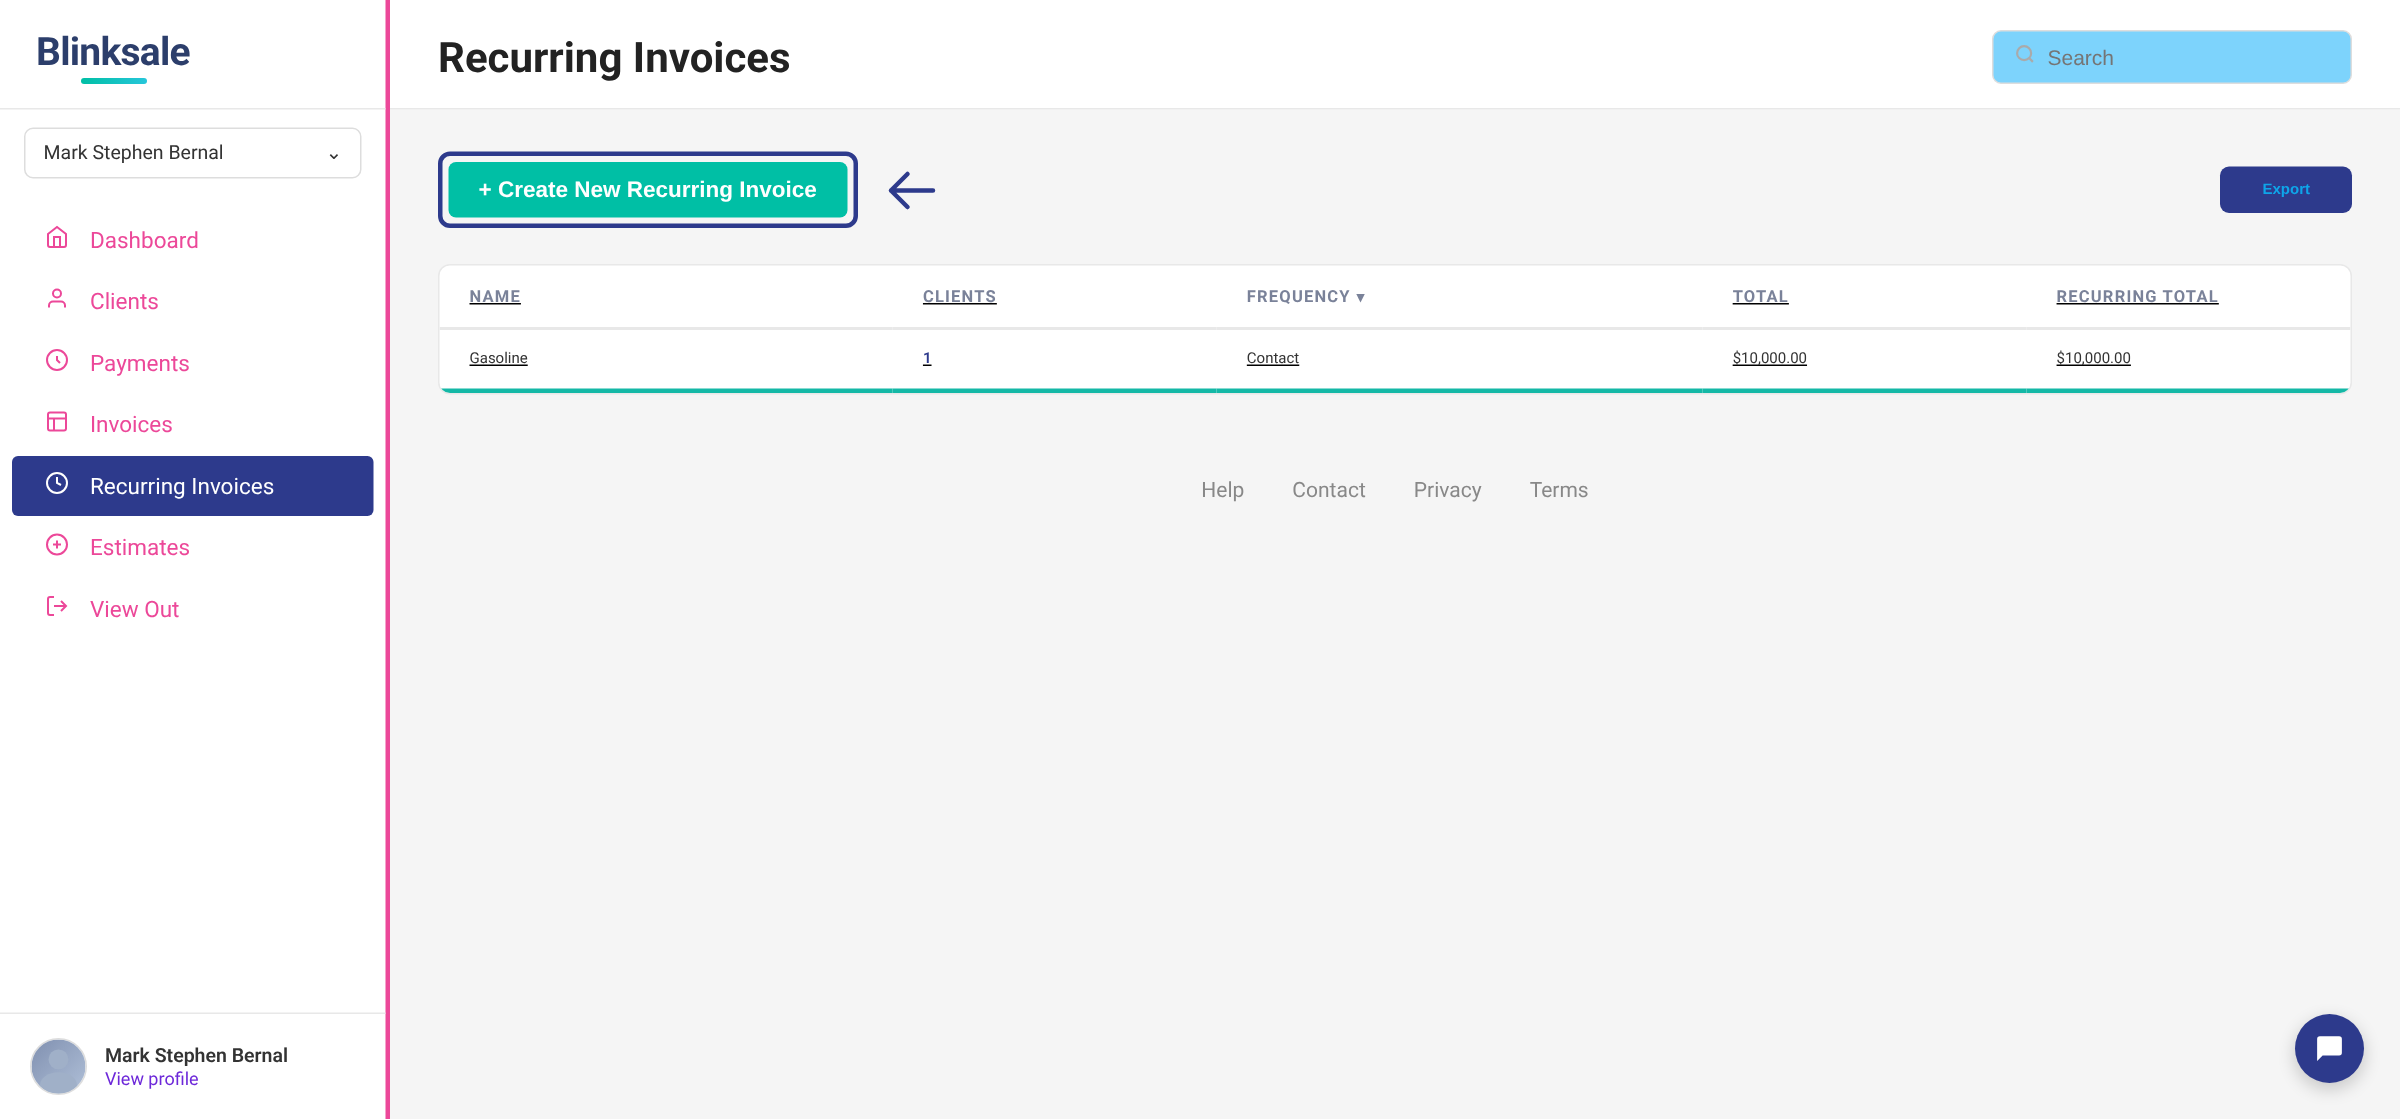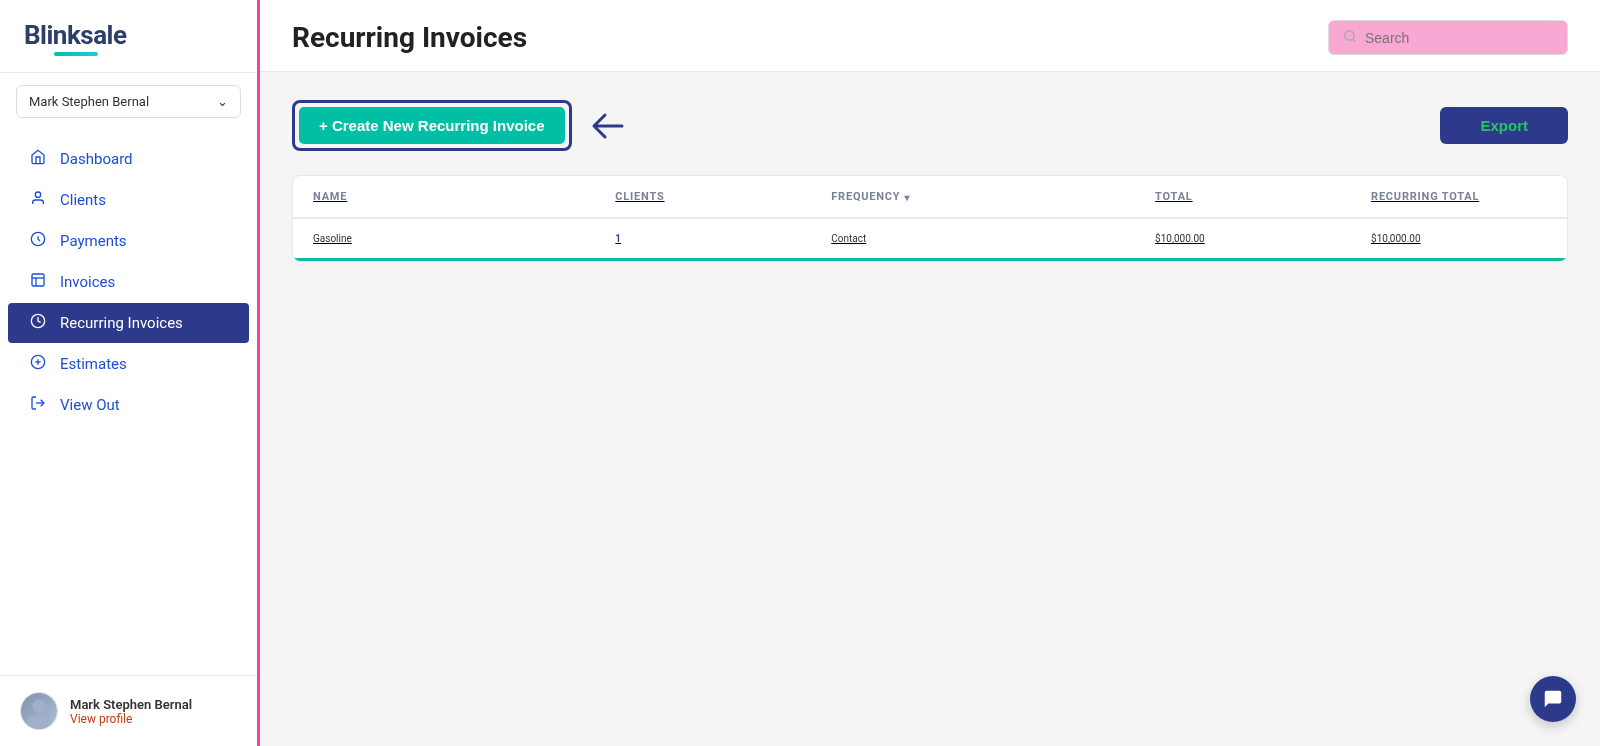--- a/index.html
+++ b/index.html
@@ -65,21 +65,21 @@
     .nav-list {
       list-style: none;
       padding: 8px 0;
       flex: 1;
     }
     .nav-item {
       display: flex;
       align-items: center;
       padding: 10px 20px;
       cursor: pointer;
-      color: #1d4ed8;
+      color: #ec4899;
       font-size: 15px;
       gap: 12px;
       border-radius: 4px;
       margin: 1px 8px;
     }
     .nav-item.active {
       background: #2d3a8c;
       color: #fff;
     }
     .nav-icon {
@@ -118,21 +118,21 @@
       font-size: 14px;
       font-weight: 600;
     }
     .footer-info .name {
       font-size: 13px;
       font-weight: 600;
       color: #333;
     }
     .footer-info .view-profile {
       font-size: 12px;
-      color: #c2410c;
+      color: #6d28d9;
       cursor: pointer;
     }
 
     
     .main {
       flex: 1;
       display: flex;
       flex-direction: column;
       overflow: auto;
     }
@@ -152,21 +152,21 @@
       color: #222;
     }
 
     .search-box {
       display: flex;
       align-items: center;
       border: 1px solid #ddd;
       border-radius: 6px;
       padding: 8px 14px;
       gap: 8px;
-      background: #f9a8d4;
+      background: #7dd3fc;
       width: 240px;
     }
     .search-box input {
       border: none;
       outline: none;
       font-size: 14px;
       color: #666;
       width: 100%;
       background: transparent;
     }
@@ -213,25 +213,25 @@
 
     .arrow-icon {
       font-size: 26px;
       color: #2d3a8c;
       display: flex;
       align-items: center;
     }
 
     .export-btn {
       background: #2d3a8c;
-      color: #22c55e;
+      color: #0ea5e9;
       border: none;
       border-radius: 6px;
-      padding: 10px 40px;
-      font-size: 15px;
+      padding: 10px 28px;
+      font-size: 10px;
       font-weight: 600;
       cursor: pointer;
     }
 
     
     .table-container {
       background: #fff;
       border-radius: 8px;
       border: 1px solid #e8e8e8;
       overflow: hidden;
@@ -481,20 +481,26 @@
     <td>Gasoline</td>
     <td><span class="clients-count">1</span></td>
     <td>Contact</td>
     <td>$10,000.00</td>
     <td>$10,000.00</td>
   </tr>
           </tbody>
       </table>
     </div>
 
+    <div class="footer-links">
+      <a>Help</a>
+      <a>Contact</a>
+      <a>Privacy</a>
+      <a>Terms</a>
+    </div>
   </div>
 </main>
 
 <div class="chat-widget">
   <svg viewBox="0 0 24 24">
     <path d="M21 15a2 2 0 0 1-2 2H7l-4 4V5a2 2 0 0 1 2-2h14a2 2 0 0 1 2 2z"></path>
   </svg>
 </div>
 
 </body></html>

